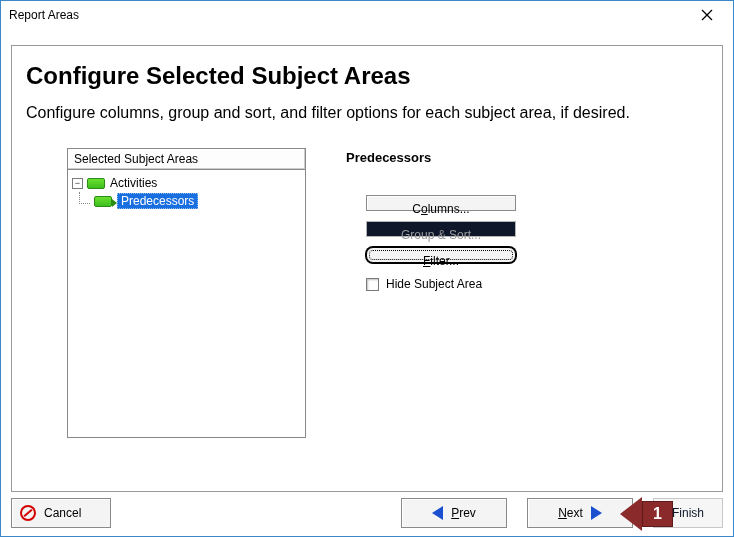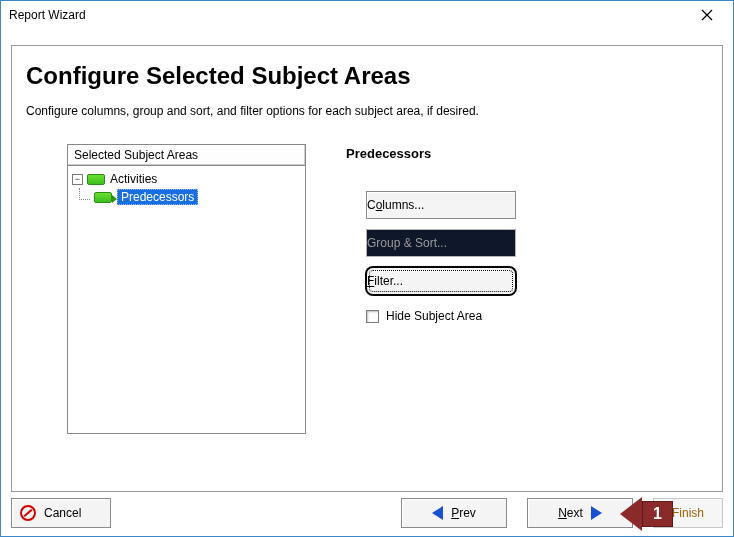--- a/index.html
+++ b/index.html
@@ -33,21 +33,21 @@
     padding: 10px 14px 14px 14px;
     position: relative;
     margin-top: 6px;
   }
   h1.main {
     margin: 6px 0 14px 0;
     font-size: 24px;
     font-weight: 700;
   }
   .subtitle {
-    font-size: 12px;
+    font-size: 16px;
     margin: 0 0 26px 0;
   }
   .two-col { display:flex; gap: 40px; }
   .left-col { width: 280px; padding-left: 41px; }
   .right-col { flex: 1 1 auto; }
   .list-header {
     border-top: 1px solid #888;
     border-left: 1px solid #888;
     border-right: 1px solid #888;
     border-bottom: 1px solid #888;
@@ -98,27 +98,27 @@
     border-top: 1px dotted #888;
   }
   .sel {
     background: #1a6fe0; color:#fff; padding: 0 3px;
     border: 1px dotted #8fb8ef;
   }
   .right-heading {
     font-size: 13px; font-weight:700; margin: 2px 0 30px 0;
   }
   .btn {
-    display:block; width: 150px; height: 28px;
+    display:block; width: 150px; height: 16px;
     border: 1px solid #8a8a8a;
     background: #f4f4f4;
     font-size: 12px; color:#000;
     margin: 0 0 10px 20px;
     box-shadow: inset 1px 1px 0 #fff;
-    text-align:left;
+    text-align:center;
     line-height: 26px;
   }
   .btn.disabled { color:#9a9a9a; border-color:#b5b5b5; background:#0f172a; box-shadow:none; }
   .btn.focused { outline: 1px dotted #000; outline-offset: -4px; border-color:#000; box-shadow: 0 0 0 1px #000; border-radius: 7px; }
   .u { text-decoration: underline; }
   .chk-row { margin: 14px 0 0 20px; display:flex; align-items:center; font-size:12px; }
   .chk {
     width: 13px; height: 13px; border: 1px solid #7a7a7a; background:#fff;
     box-shadow: inset 1px 1px 2px rgba(0,0,0,.25);
     margin-right: 7px;
@@ -132,21 +132,21 @@
   .fbtn {
     height: 30px; min-width: 106px;
     border: 1px solid #8a8a8a;
     background: #f4f4f4;
     box-shadow: inset 1px 1px 0 #fff;
     font-size: 12px;
     display:flex; align-items:center; justify-content:center; gap:8px;
     padding: 0 10px;
   }
   .fbtn.cancel { min-width: 100px; justify-content:flex-start; padding-left:8px;}
-  .fbtn.disabled { color:#a16207; border-color:#c8c8c8; background:#f6f6f6; box-shadow:none;}
+  .fbtn.disabled { color:#0f172a; border-color:#c8c8c8; background:#f6f6f6; box-shadow:none;}
   .icon-no {
     width:16px;height:16px;border:2px solid #d40000;border-radius:50%;position:relative;
   }
   .icon-no::after{content:"";position:absolute;left:1px;right:1px;top:5px;height:2px;background:#d40000;transform:rotate(-40deg);}
   .tri-l {
     width:0;height:0;border-top:7px solid transparent;border-bottom:7px solid transparent;border-right:11px solid #1a4fcf;
   }
   .tri-r {
     width:0;height:0;border-top:7px solid transparent;border-bottom:7px solid transparent;border-left:11px solid #1a4fcf;
   }
@@ -163,21 +163,21 @@
     height:26px; padding:0 10px; display:flex;align-items:center;
     border:1px solid #5e1b1b;
   }
 </style>
 </head>
 <body>
 
 <div class="window">
 
   <div class="titlebar">
-    <span>Report Wizard</span>
+    <span>Report Areas</span>
     <div class="close">
       <svg width="12" height="12" viewBox="0 0 12 12">
           <path d="M1 1 L11 11 M11 1 L1 11" stroke="#000" stroke-width="1.3"></path>
         </svg>
     </div>
   </div>
 
   <div class="content">
     <div class="panel">
       <h1 class="main">Configure Selected Subject Areas</h1>

